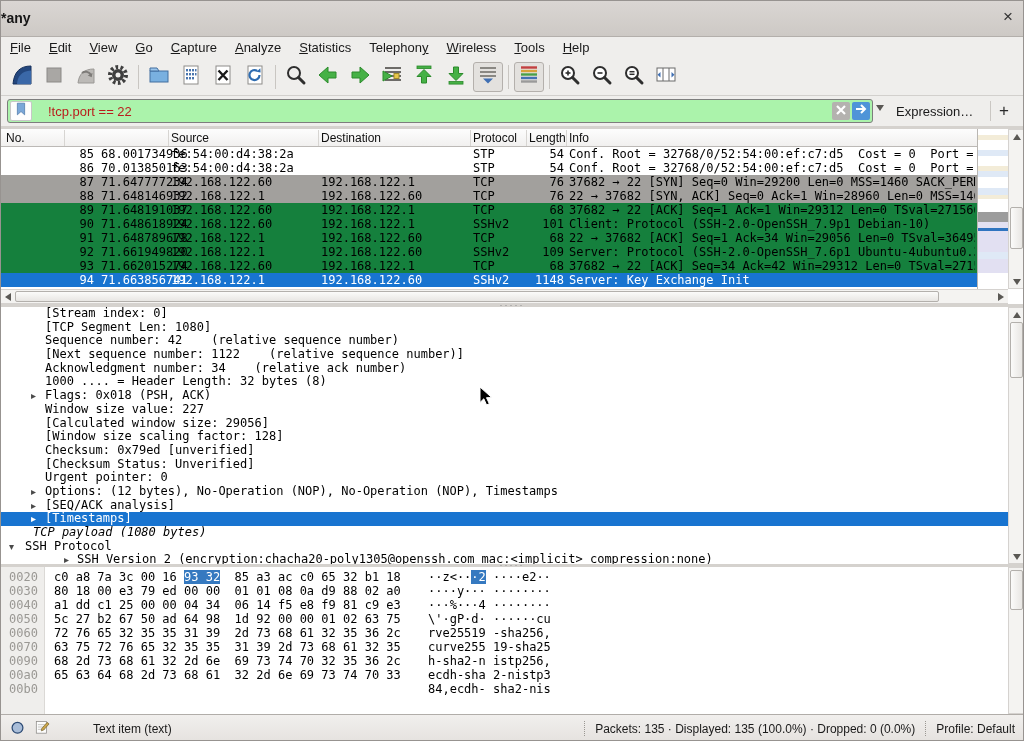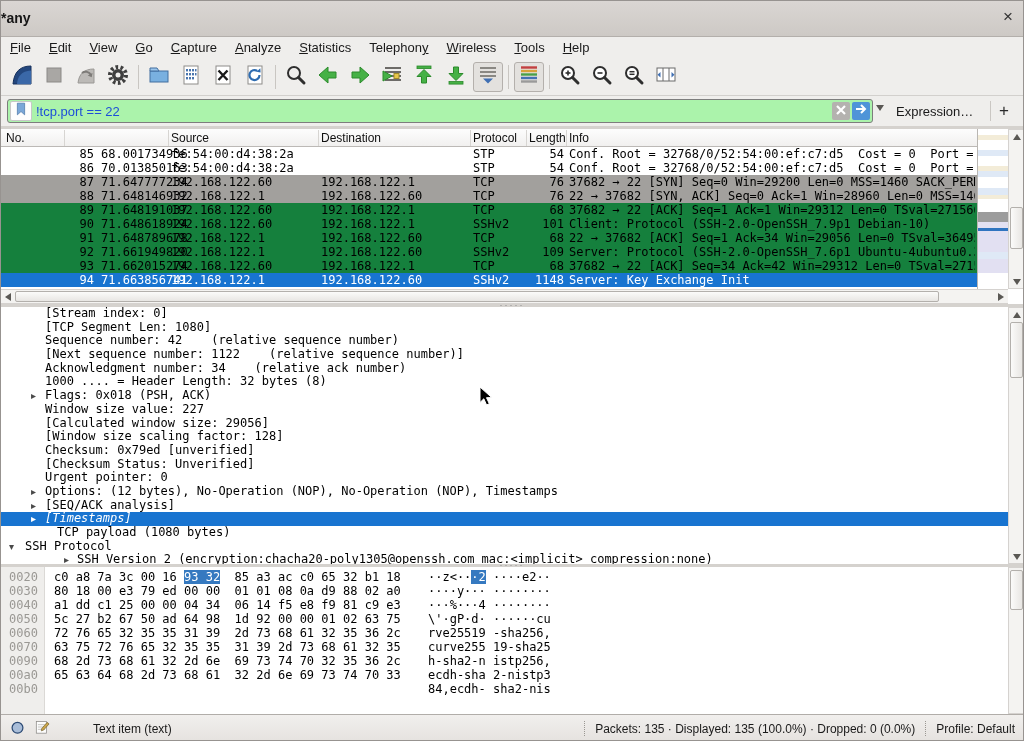--- a/index.html
+++ b/index.html
@@ -25,21 +25,21 @@
   .tbtn.pressed{background:#e3e1de;border-color:#b4b0ac}
   .tsep{width:1px;height:24px;background:#c9c6c2;margin:0 4px}
 
   
   #filterbar{position:absolute;top:95px;left:0;width:100%;height:30px;background:#efeeec;
     display:flex;align-items:center;padding:0 6px}
   #filter-field{width:866px;height:24px;background:#abf3ab;border:1px solid #7d7d7d;border-radius:3px;
     display:flex;align-items:center}
   #bookmark-btn{width:22px;height:20px;margin-left:2px;background:#fdfdfd;border:1px solid #c7c7c7;
     border-radius:2px;display:flex;align-items:center;justify-content:center;flex:0 0 auto}
-  #filter-input{flex:1;font-size:13px;color:#1d4ed8;padding-left:4px;white-space:pre;overflow:hidden}
+  #filter-input{flex:1;font-size:13px;color:#b91c1c;padding-left:16px;white-space:pre;overflow:hidden}
   .ffbtn{width:18px;height:18px;border-radius:2px;margin-right:2px;display:flex;align-items:center;justify-content:center;flex:0 0 auto}
   #filter-clear{background:#b4b2af}
   #filter-apply{background:#4f94d8}
   #filter-caret{font-size:0;margin:0 4px 0 3px}
   #expression-label{font-size:13px;color:#1a1a1a;margin-left:8px}
   #filter-spacer{flex:1}
   #add-filter-sep{width:1px;height:20px;background:#cac7c3;margin-right:8px}
   #add-filter-btn{font-size:17px;color:#2a2a2a;margin-right:8px}
 
   
@@ -372,22 +372,22 @@
       <div class="drow"><span class="dtext" style="left: 44px;">1000 .... = Header Length: 32 bytes (8)</span></div>
       <div class="drow"><span class="exp" style="left: 30px;">▸</span><span class="dtext" style="left: 44px;">Flags: 0x018 (PSH, ACK)</span></div>
       <div class="drow"><span class="dtext" style="left: 44px;">Window size value: 227</span></div>
       <div class="drow"><span class="dtext" style="left: 44px;">[Calculated window size: 29056]</span></div>
       <div class="drow"><span class="dtext" style="left: 44px;">[Window size scaling factor: 128]</span></div>
       <div class="drow"><span class="dtext" style="left: 44px;">Checksum: 0x79ed [unverified]</span></div>
       <div class="drow"><span class="dtext" style="left: 44px;">[Checksum Status: Unverified]</span></div>
       <div class="drow"><span class="dtext" style="left: 44px;">Urgent pointer: 0</span></div>
       <div class="drow"><span class="exp" style="left: 30px;">▸</span><span class="dtext" style="left: 44px;">Options: (12 bytes), No-Operation (NOP), No-Operation (NOP), Timestamps</span></div>
       <div class="drow"><span class="exp" style="left: 30px;">▸</span><span class="dtext" style="left: 44px;">[SEQ/ACK analysis]</span></div>
-      <div class="drow dsel"><span class="exp" style="left: 30px;">▸</span><span class="dtext" style="left: 44px; font-style: italic;">[Timestamps]</span></div>
-      <div class="drow"><span class="dtext" style="left: 56px;">TCP payload (1080 bytes)</span></div>
+      <div class="drow dsel"><span class="exp" style="left: 30px;">▸</span><span class="dtext" style="left: 44px;">[Timestamps]</span></div>
+      <div class="drow"><span class="dtext" style="left: 32px; font-style: italic;">TCP payload (1080 bytes)</span></div>
       <div class="drow"><span class="exp" style="left: 8px;">▾</span><span class="dtext" style="left: 24px;">SSH Protocol</span></div>
       <div class="drow"><span class="exp" style="left: 63px;">▸</span><span class="dtext" style="left: 76px;">SSH Version 2 (encryption:chacha20-poly1305@openssh.com mac:&lt;implicit&gt; compression:none)</span></div>
     </div>
 
   <div class="vsb" id="details-vsb" style="left:1007px;top:306px;height:257px">
     <div class="sbarrow" style="top:0">
         <span class="tri up"></span>
       </div>
     <div class="thumb" style="top:14px;height:56px"></div>
     <div class="sbarrow" style="bottom:0">

